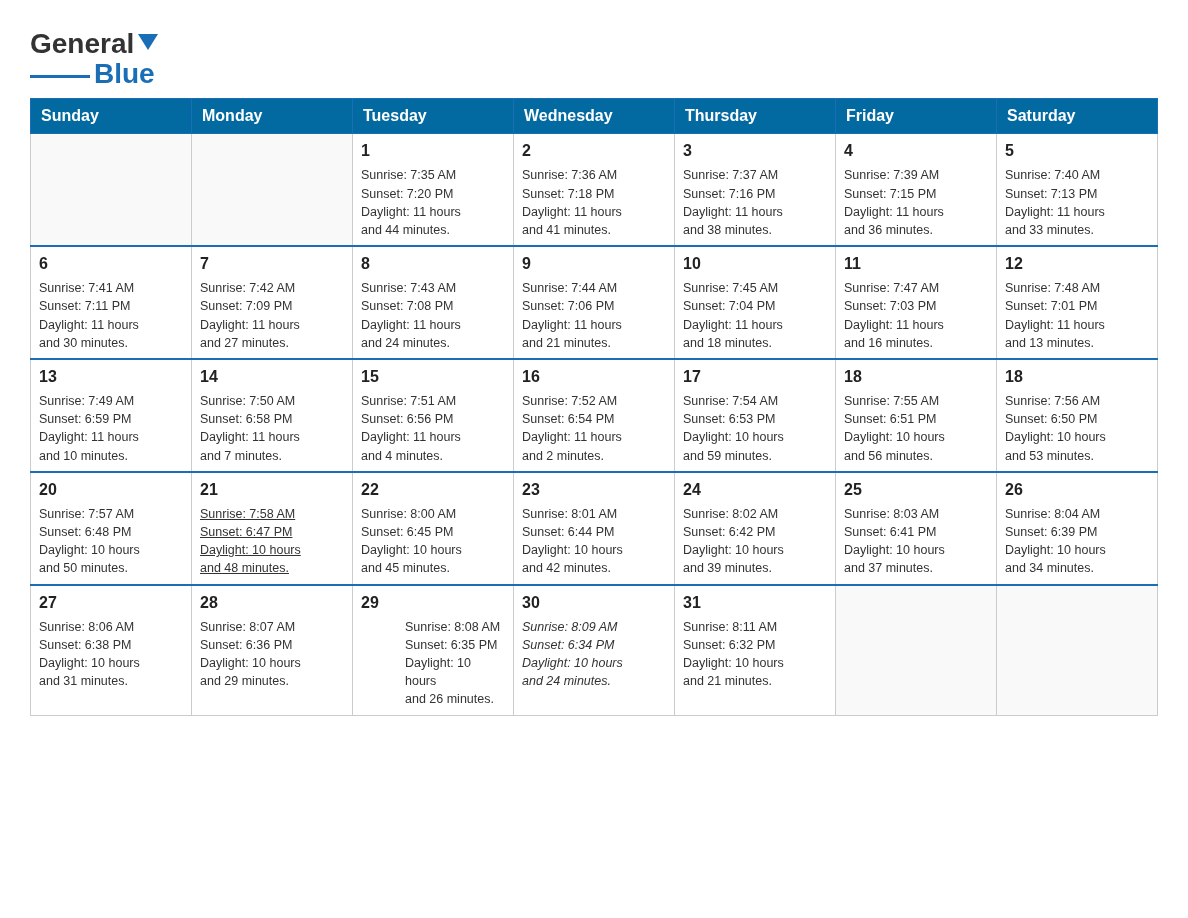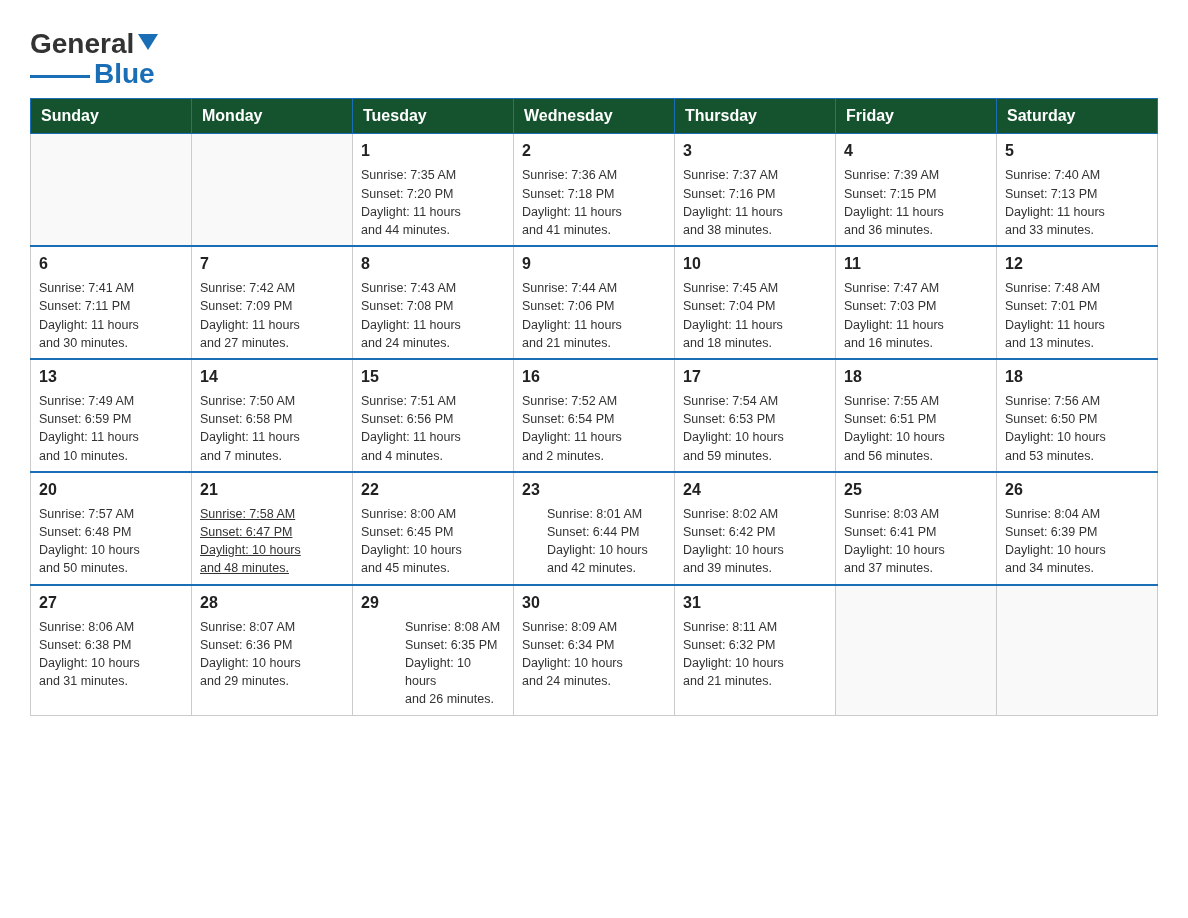--- a/index.html
+++ b/index.html
@@ -67,21 +67,21 @@
       color: #444;
       font-weight: normal;
       margin-top: 4px;
     }
     .calendar-table {
       width: 100%;
       border-collapse: collapse;
       margin-top: 10px;
     }
     .calendar-table th {
-      background: #14532d;
+      background: #0369a1;
       color: #fff;
       font-size: 16px;
       font-weight: 600;
       padding: 8px 10px;
       text-align: left;
       border: 1px solid #1a6eb5;
     }
     .calendar-table td {
       border: 1px solid #ccc;
       vertical-align: top;
@@ -298,21 +298,21 @@
         </td>
         <td>
           <span class="day-number">22</span>
           <div class="day-info" style="white-space: pre-line;">Sunrise: 8:00 AM
 Sunset: 6:45 PM
 Daylight: 10 hours
 and 45 minutes.</div>
         </td>
         <td>
           <span class="day-number">23</span>
-          <div class="day-info" style="white-space: pre-line; margin-left: 25px;">Sunrise: 8:01 AM
+          <div class="day-info" style="white-space: pre-line;">Sunrise: 8:01 AM
 Sunset: 6:44 PM
 Daylight: 10 hours
 and 42 minutes.</div>
         </td>
         <td>
           <span class="day-number">24</span>
           <div class="day-info" style="white-space: pre-line;">Sunrise: 8:02 AM
 Sunset: 6:42 PM
 Daylight: 10 hours
 and 39 minutes.</div>
@@ -349,21 +349,21 @@
         </td>
         <td>
           <span class="day-number">29</span>
           <div class="day-info" style="white-space: pre-line; margin-left: 44px;">Sunrise: 8:08 AM
 Sunset: 6:35 PM
 Daylight: 10 hours
 and 26 minutes.</div>
         </td>
         <td>
           <span class="day-number">30</span>
-          <div class="day-info" style="white-space: pre-line;">Sunrise: 8:09 AM
+          <div class="day-info" style="white-space: pre-line; font-style: italic;">Sunrise: 8:09 AM
 Sunset: 6:34 PM
 Daylight: 10 hours
 and 24 minutes.</div>
         </td>
         <td>
           <span class="day-number">31</span>
           <div class="day-info" style="white-space: pre-line;">Sunrise: 8:11 AM
 Sunset: 6:32 PM
 Daylight: 10 hours
 and 21 minutes.</div>

